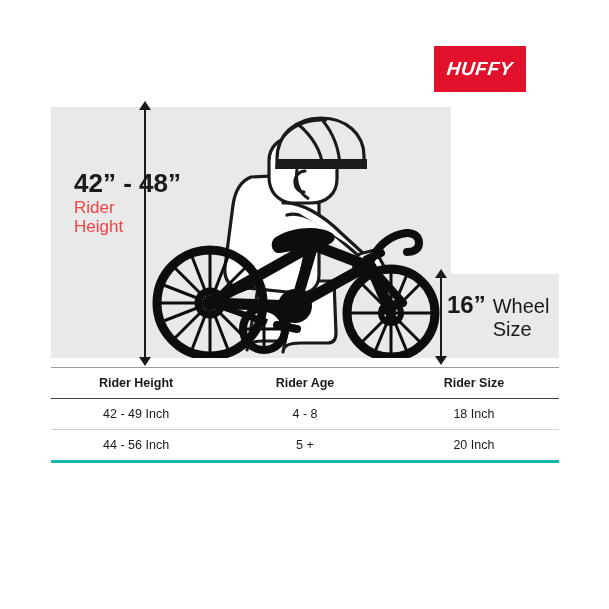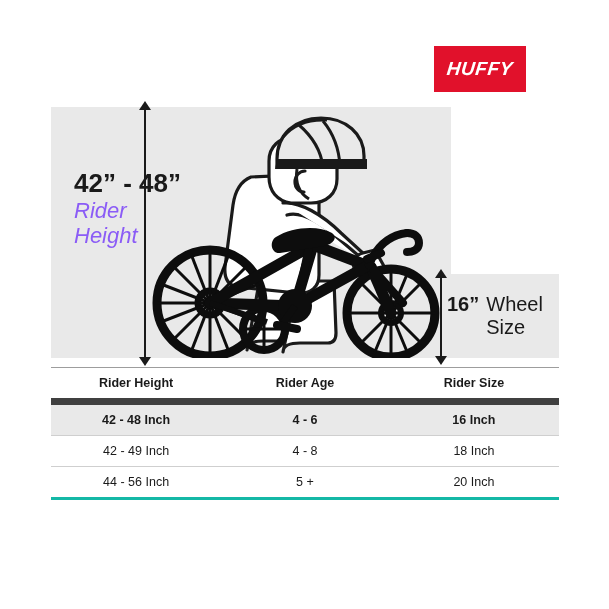--- a/index.html
+++ b/index.html
@@ -133,37 +133,36 @@
     width: 138px;
     text-align: left;
   }
   .callout-height .big {
     font-size: 26px;
     font-weight: bold;
     line-height: 1.1;
     white-space: nowrap;
   }
   .callout-height .sub {
-    font-size: 22px;
+    font-size: 17px;
     font-weight: normal;
     line-height: 1.15;
-    color: #8b5cf6;
-    font-style: italic;
+    color: #ef4444;
   }
 
   .callout-wheel {
     position: absolute;
     left: 396px;
     top: 186px;
     display: flex;
     align-items: baseline;
     gap: 7px;
   }
   .callout-wheel .big {
-    font-size: 20px;
+    font-size: 24px;
     font-weight: bold;
     line-height: 1;
   }
   .callout-wheel .sub {
     font-size: 20px;
     line-height: 1.15;
     width: 62px;
   }
 
   .bike-svg {
@@ -188,21 +187,21 @@
   }
   table.sizing th,
   table.sizing td {
     text-align: center;
     padding: 8px 0 8px 0;
     border-bottom: 1px solid #cfcfcf;
     font-weight: normal;
   }
   table.sizing thead th {
     font-weight: bold;
-    border-bottom: 7px solid #404040;
+    border-bottom: 1px solid #404040;
     border-top: 1px solid #9d9d9d;
     padding: 8px 0;
   }
   table.sizing tbody tr.highlight td {
     background: #e9e9e9;
     font-weight: bold;
   }
   table.sizing tbody tr:last-child td {
     border-bottom: 3px solid #14b8a6;
   }
@@ -337,25 +336,20 @@
           <col class="c3">
         </colgroup>
       <thead>
         <tr>
           <th>Rider Height</th>
           <th>Rider Age</th>
           <th>Rider Size</th>
         </tr>
       </thead>
       <tbody>
-        <tr class="highlight">
-          <td>42 - 48 Inch</td>
-          <td>4 - 6</td>
-          <td>16 Inch</td>
-        </tr>
         <tr>
           <td>42 - 49 Inch</td>
           <td>4 - 8</td>
           <td>18 Inch</td>
         </tr>
         <tr>
           <td>44 - 56 Inch</td>
           <td>5 +</td>
           <td>20 Inch</td>
         </tr>

